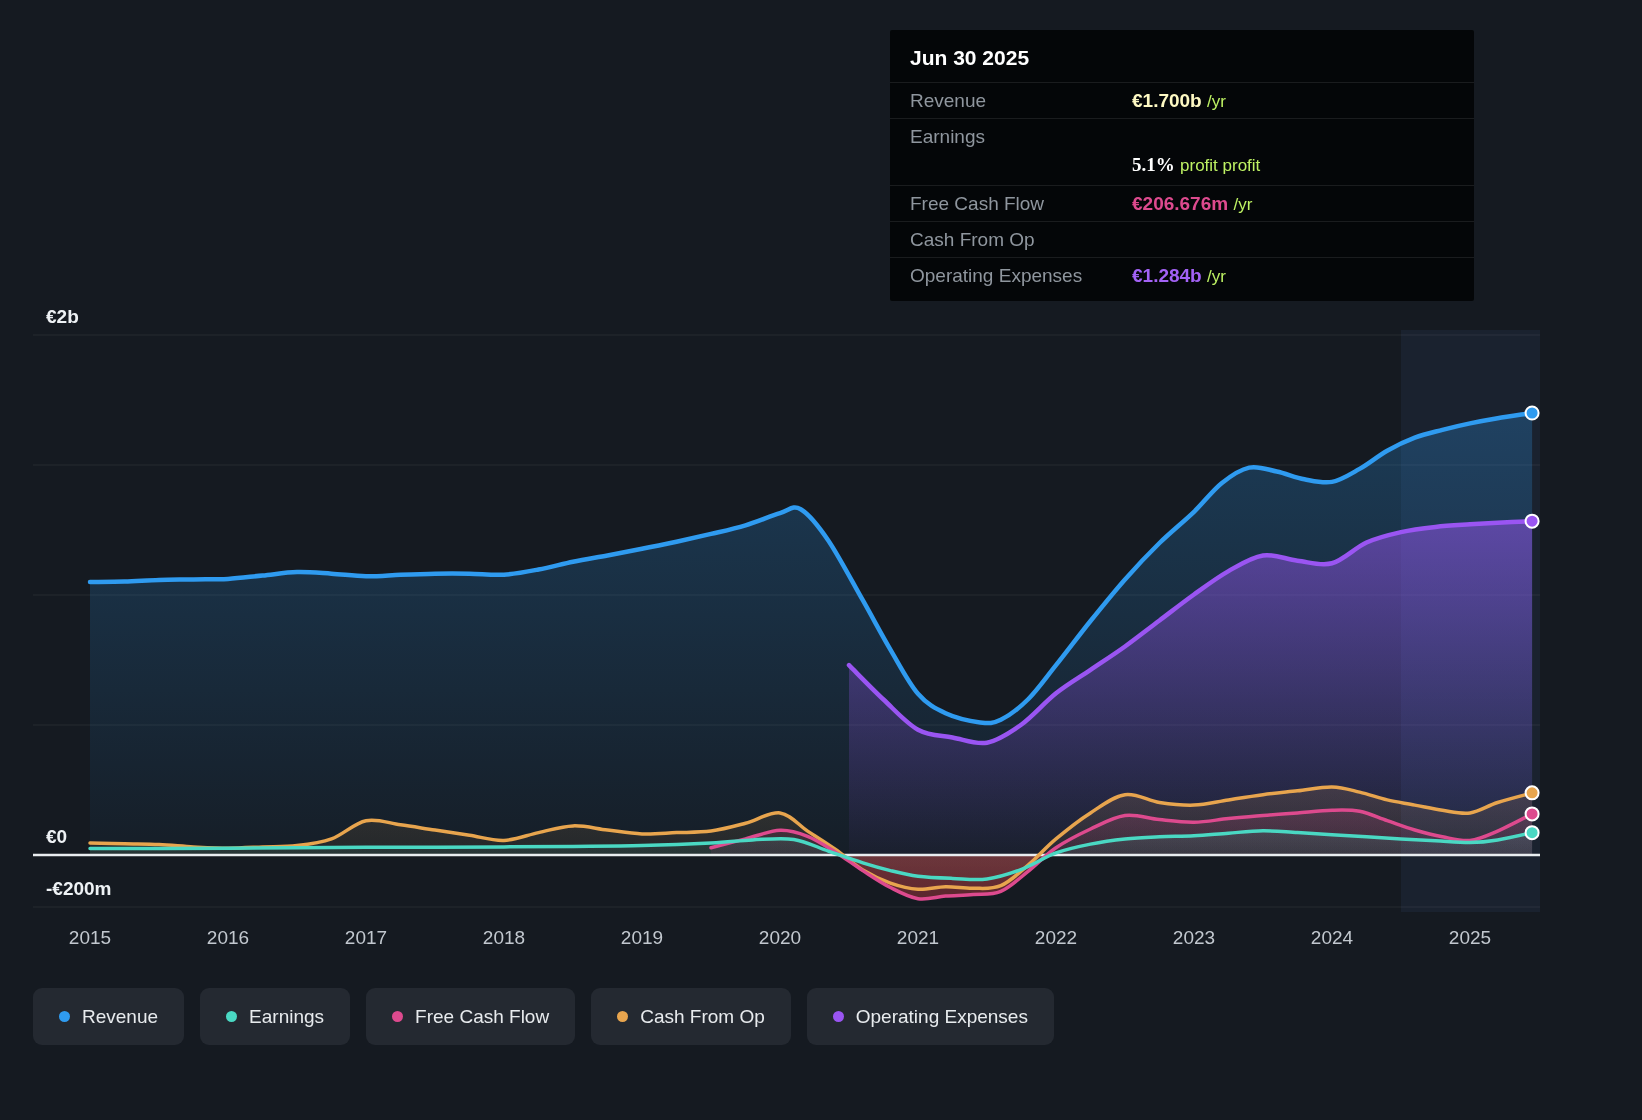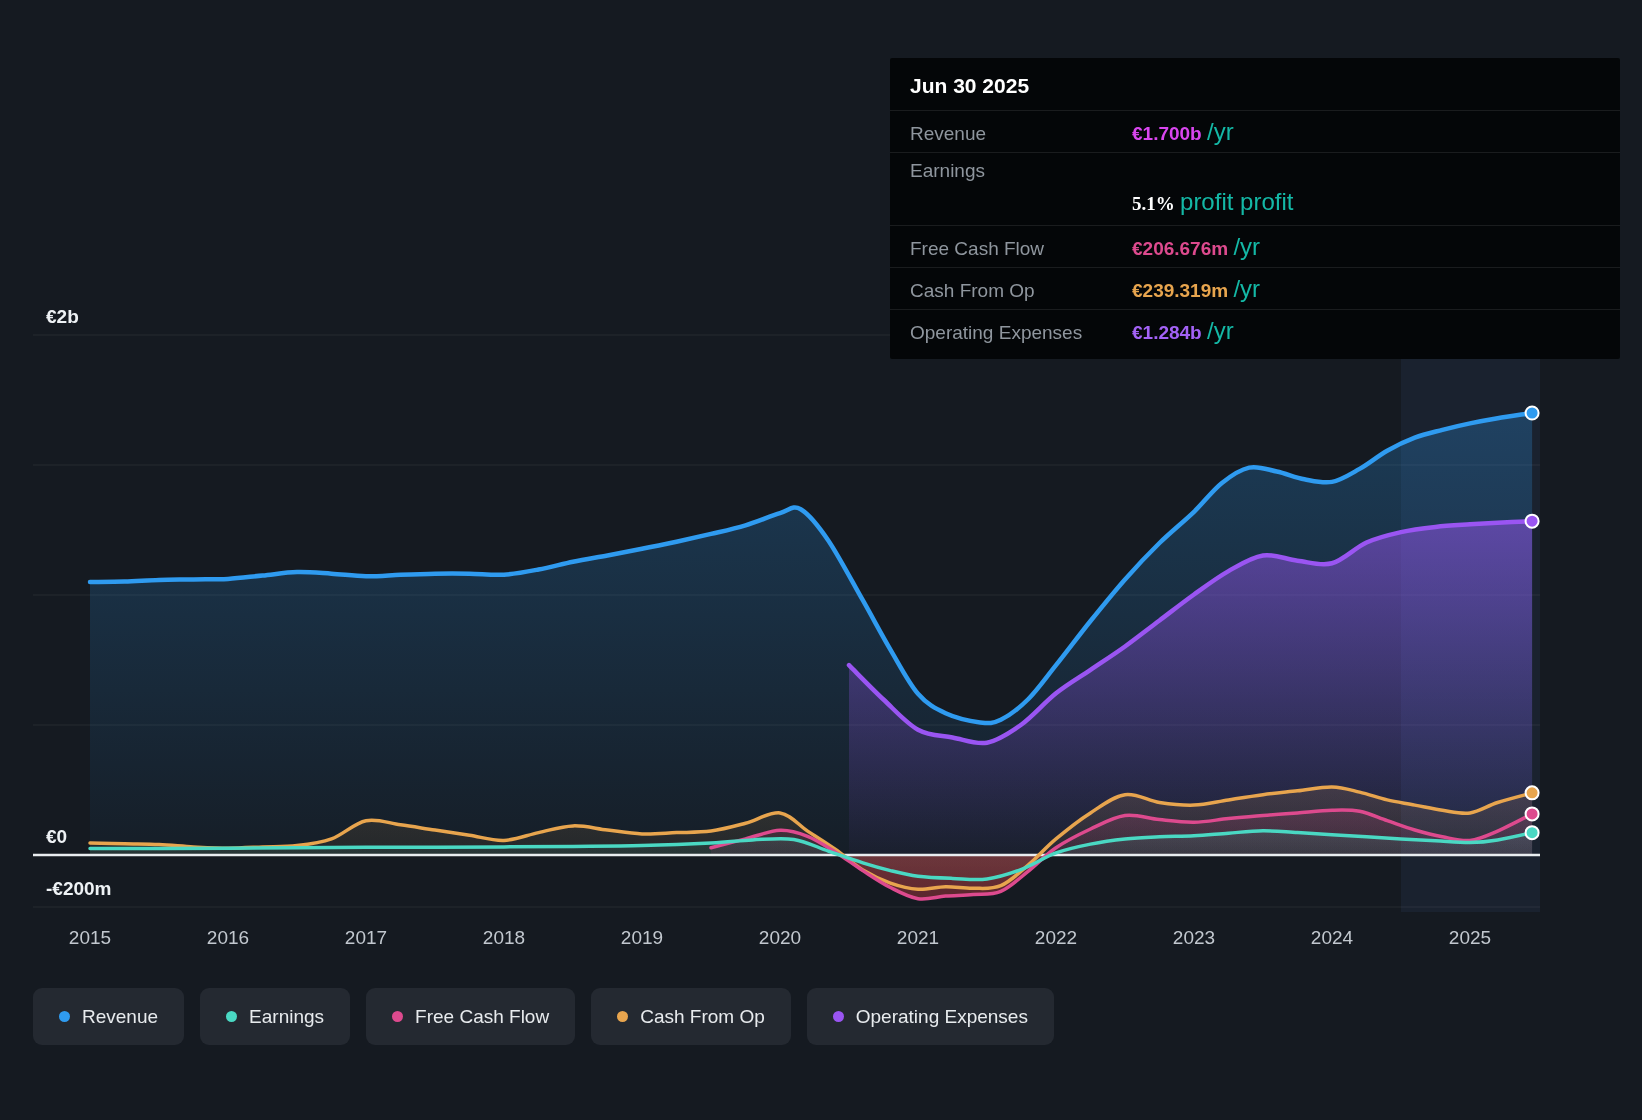--- a/index.html
+++ b/index.html
@@ -7,33 +7,33 @@
   body {
     background:#151a21;
     font-family:"Liberation Sans", sans-serif;
     position:relative;
     overflow:hidden;
   }
   #chart-svg { position:absolute; top:0; left:0; }
   svg text { font-family:"Liberation Sans", sans-serif; }
 
   .tooltip {
-    position:absolute; left:890px; top:30px; width:730px;
-    background:#040608; z-index:5; border-radius:2px; padding-bottom:8px;margin-top:28px;
+    position:absolute; left:890px; top:30px; width:584px;
+    background:#040608; z-index:5; border-radius:2px; padding-bottom:8px;
   }
   .tt-title { font-size:21px; font-weight:700; color:#ffffff; padding:16px 20px 12px; }
   .tt-row {
     display:grid; grid-template-columns:222px 1fr; align-items:baseline;
     padding:7px 20px 6px; border-top:1px solid rgba(255,255,255,0.09);
   }
   .tt-sub { border-top:none; padding-top:0; padding-bottom:9px; }
   .tt-label { font-size:19px; color:#8f969e; }
   .tt-val { font-size:19px; color:#ffffff; }
   .tt-val b { font-weight:700; }
-  .tt-unit { color:#14b8a6; font-weight:400; font-size:24px; }
+  .tt-unit { color:#bef264; font-weight:400; font-size:17px; }
   .white { color:#ffffff;font-family:Liberation Serif, serif; }
 
   .legend { position:absolute; left:33px; top:988px; display:flex; gap:16px; z-index:4; }
   .pill {
     display:flex; align-items:center; gap:12px; height:57px; padding:0 26px;
     background:#242931; border-radius:9px; cursor:pointer;
   }
   .dot { width:11px; height:11px; border-radius:50%; flex:none; }
   .pill-label { font-size:19px; color:#e8ebee; }
 </style>
@@ -105,40 +105,39 @@
       <text x="1194" y="944" fill="#c2c8cf" font-size="19" text-anchor="middle">2023</text>
       <text x="1332" y="944" fill="#c2c8cf" font-size="19" text-anchor="middle">2024</text>
       <text x="1470" y="944" fill="#c2c8cf" font-size="19" text-anchor="middle">2025</text>
     </svg>
 
   <div class="tooltip">
     <div class="tt-title">Jun 30 2025</div>
 
     <div class="tt-row">
       <span class="tt-label">Revenue</span>
-      <span class="tt-val"><b style="color: #d946ef;">€1.700b</b> <span class="tt-unit">/yr</span></span>
+      <span class="tt-val"><b style="color: #fef9c3;">€1.700b</b> <span class="tt-unit">/yr</span></span>
     </div>
 
     <div class="tt-row">
       <span class="tt-label">Earnings</span>
     </div>
 
     <div class="tt-row tt-sub">
       <span class="tt-label"></span>
       <span class="tt-val"><b class="white">5.1%</b> <span class="tt-unit">profit profit</span></span>
     </div>
 
     <div class="tt-row">
       <span class="tt-label">Free Cash Flow</span>
       <span class="tt-val"><b style="color: rgb(221, 74, 142);">€206.676m</b> <span class="tt-unit">/yr</span></span>
     </div>
 
     <div class="tt-row">
       <span class="tt-label">Cash From Op</span>
-      <span class="tt-val"><b style="color: rgb(232, 165, 78);">€239.319m</b> <span class="tt-unit">/yr</span></span>
     </div>
 
     <div class="tt-row">
       <span class="tt-label">Operating Expenses</span>
       <span class="tt-val"><b style="color: rgb(163, 98, 245);">€1.284b</b> <span class="tt-unit">/yr</span></span>
     </div>
   </div>
 
   <div class="legend">
     <div class="pill">

